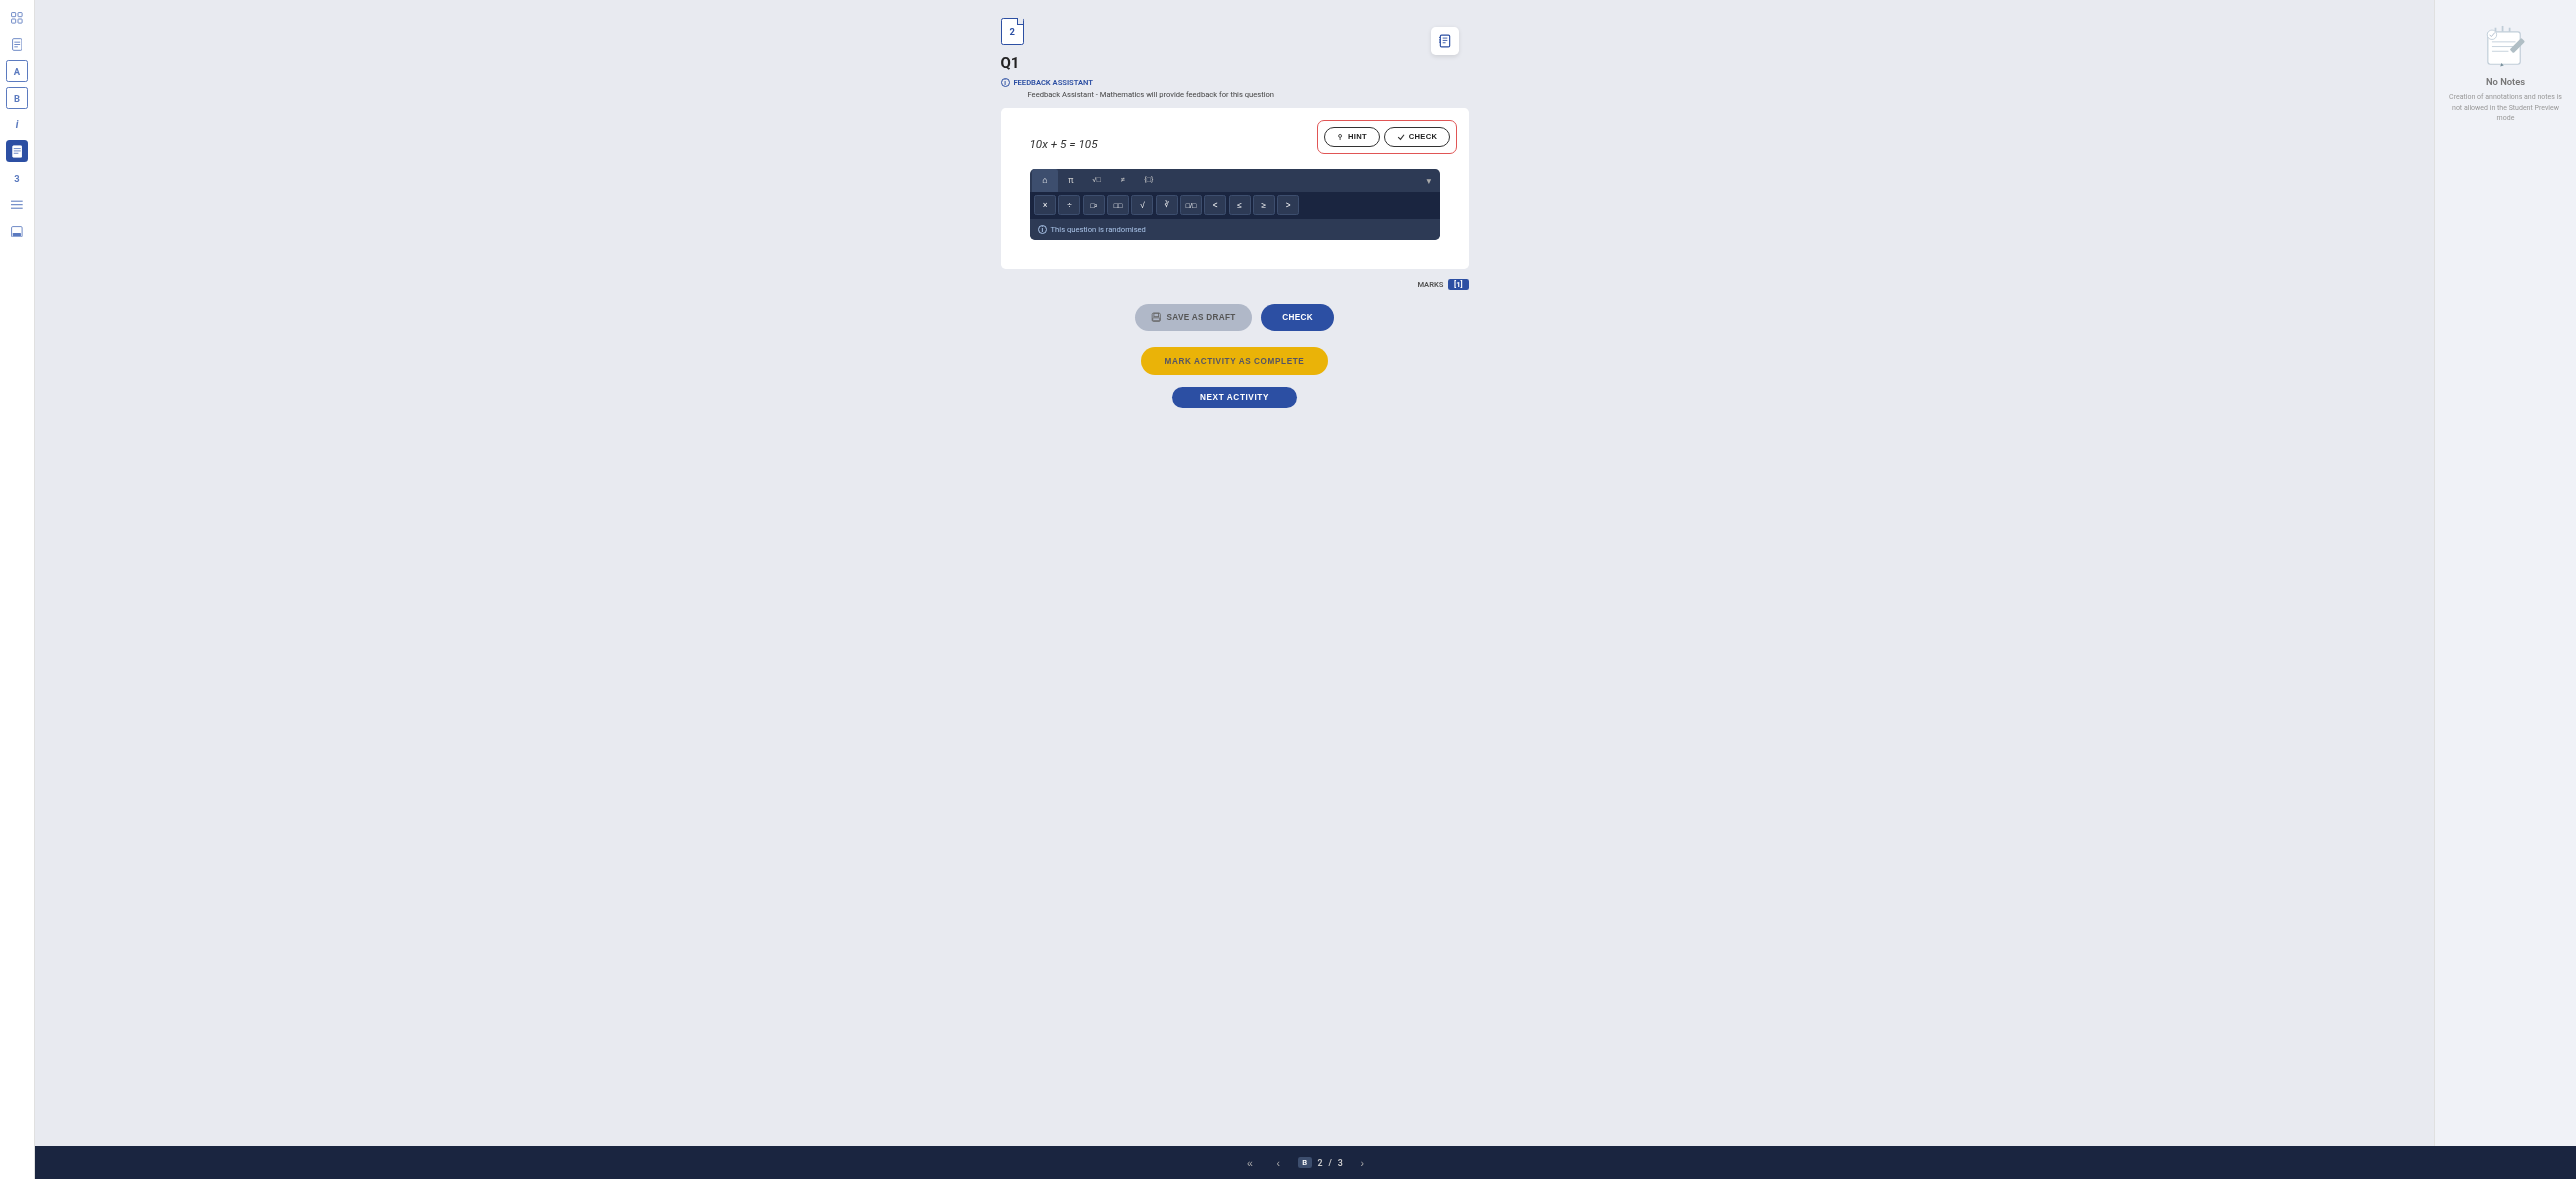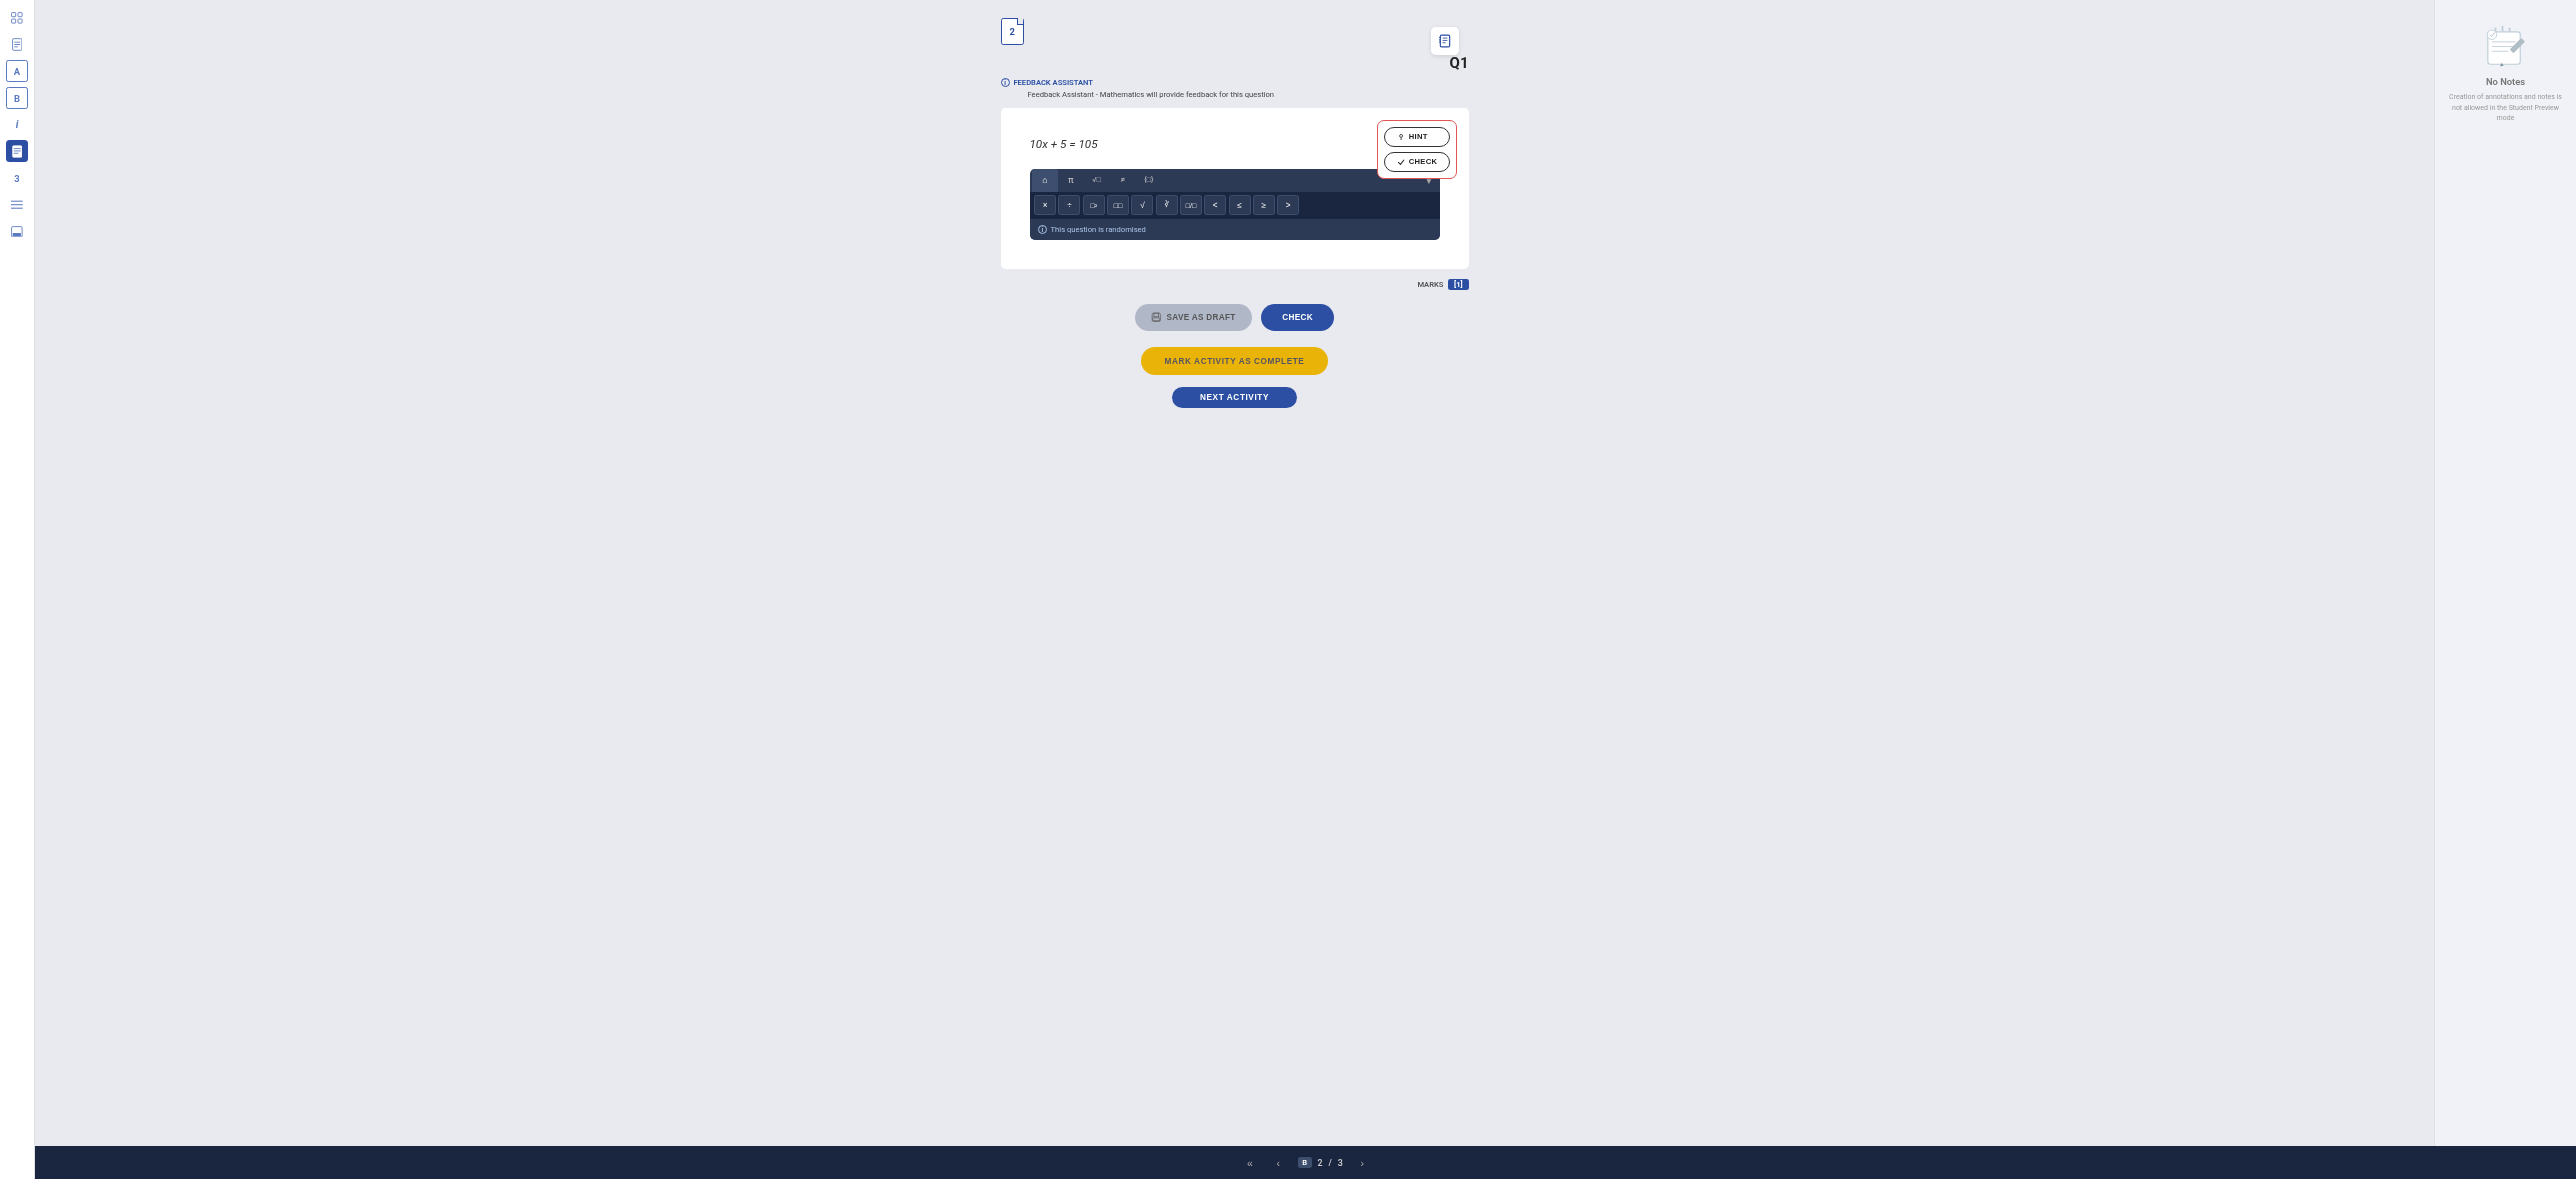--- a/index.html
+++ b/index.html
@@ -87,21 +87,20 @@
       background: #e8eaf0;
       border-left: 1.2px solid #2c4fa3;
       border-bottom: 1.2px solid #2c4fa3;
     }
 
     .question-label {
       font-size: 15px;
       font-weight: 700;
       color: #222;
       margin-bottom: 5.9px;
-      text-align: right;
     }
 
     .feedback-assistant {
       display: flex;
       align-items: center;
       gap: 3.5px;
       color: #2c4fa3;
       font-size: 7.6px;
       font-weight: 600;
       margin-bottom: 2.3px;
@@ -127,21 +126,21 @@
       margin-bottom: 17.6px;
       font-style: italic;
     }
 
     
     .hint-check-group {
       position: absolute;
       top: 11.7px;
       right: 11.7px;
       display: flex;
-      flex-direction: column;
+      flex-direction: row;
       gap: 4.7px;
       border: 1.2px solid #e05555;
       border-radius: 7px;
       padding: 5.9px;
       background: white;
     }
     .hint-btn, .check-btn {
       display: flex;
       align-items: center;
       gap: 3.5px;

